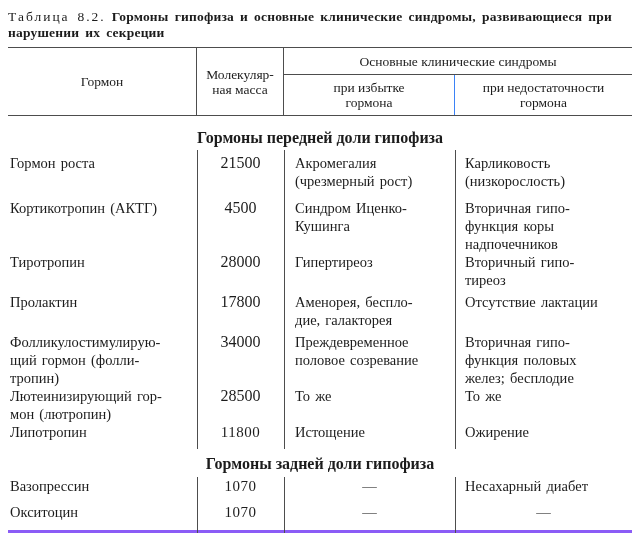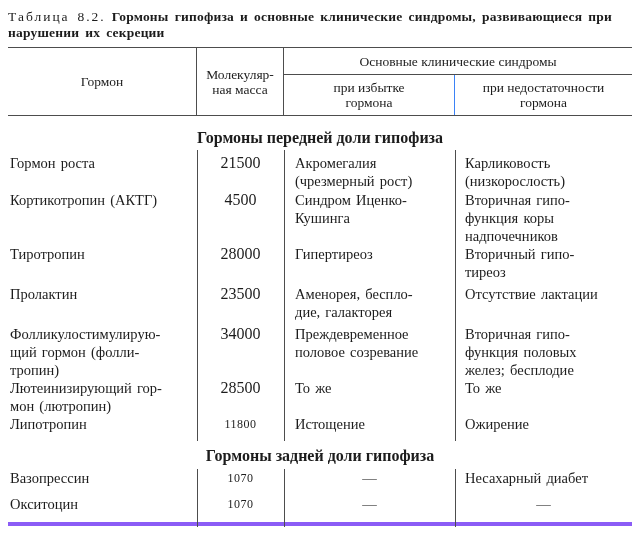--- a/index.html
+++ b/index.html
@@ -69,26 +69,26 @@
   
   .row {
     display: grid;
     grid-template-columns: 189px 87px 171px 177px;
     font-size: 14.5px;
     line-height: 18px;
   }
   .cell { white-space: pre-line; word-spacing: 1.5px; }
   .c1 { padding-left: 2px; padding-right: 6px; }
   .c2 { text-align: center; font-size: 16px; }
-  .c2.small-num { font-size: 12px; letter-spacing: 0.5px; }
+  .c2.small-num { font-size: 15px; letter-spacing: 0.5px; }
   .c3 { padding-left: 11px; padding-right: 4px; }
   .c4 { padding-left: 10px; padding-right: 2px; }
   .cell.dash { text-align: center; padding-left: 0; padding-right: 0; color: #555; }
   
-  .row.m9 { margin-bottom: 1px; }
+  .row.m9 { margin-bottom: 9px; }
   .row.m4 { margin-bottom: 4px; }
   .row.m8 { margin-bottom: 8px; }
   .row.m0 { margin-bottom: 0; }
 </style>
 </head>
 <body>
 
 <div id="page">
 
   <p class="caption"><span class="tab-label">Таблица 8.2.</span> <span class="tab-bold">Гормоны гипофиза и основные клинические синдромы, развивающиеся при нарушении их секреции</span></p>
@@ -139,21 +139,21 @@
         <div class="row m4">
           <div class="cell c1">Тиротропин</div>
           <div class="cell c2">28000</div>
           <div class="cell c3">Гипертиреоз</div>
           <div class="cell c4">Вторичный гипо-
 тиреоз</div>
         </div>
 
         <div class="row m4">
           <div class="cell c1">Пролактин</div>
-          <div class="cell c2">23500</div>
+          <div class="cell c2">17800</div>
           <div class="cell c3">Аменорея, беспло-
 дие, галакторея</div>
           <div class="cell c4">Отсутствие лактации</div>
         </div>
 
         <div class="row m0">
           <div class="cell c1">Фолликулостимулирую-
 щий гормон (фолли-
 тропин)</div>
           <div class="cell c2">34000</div>

